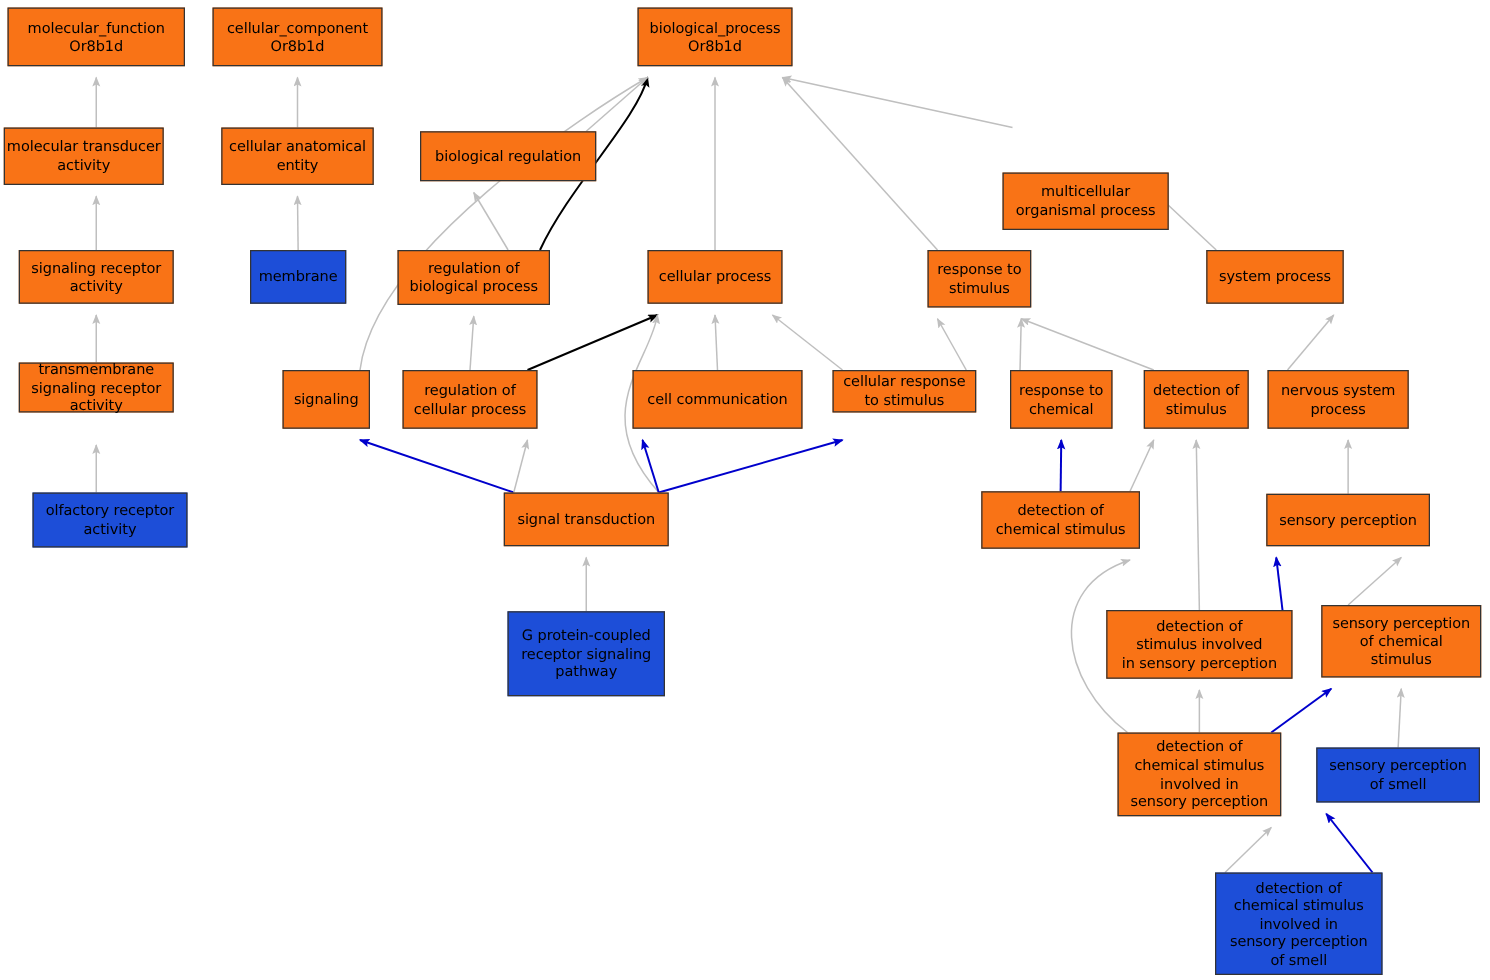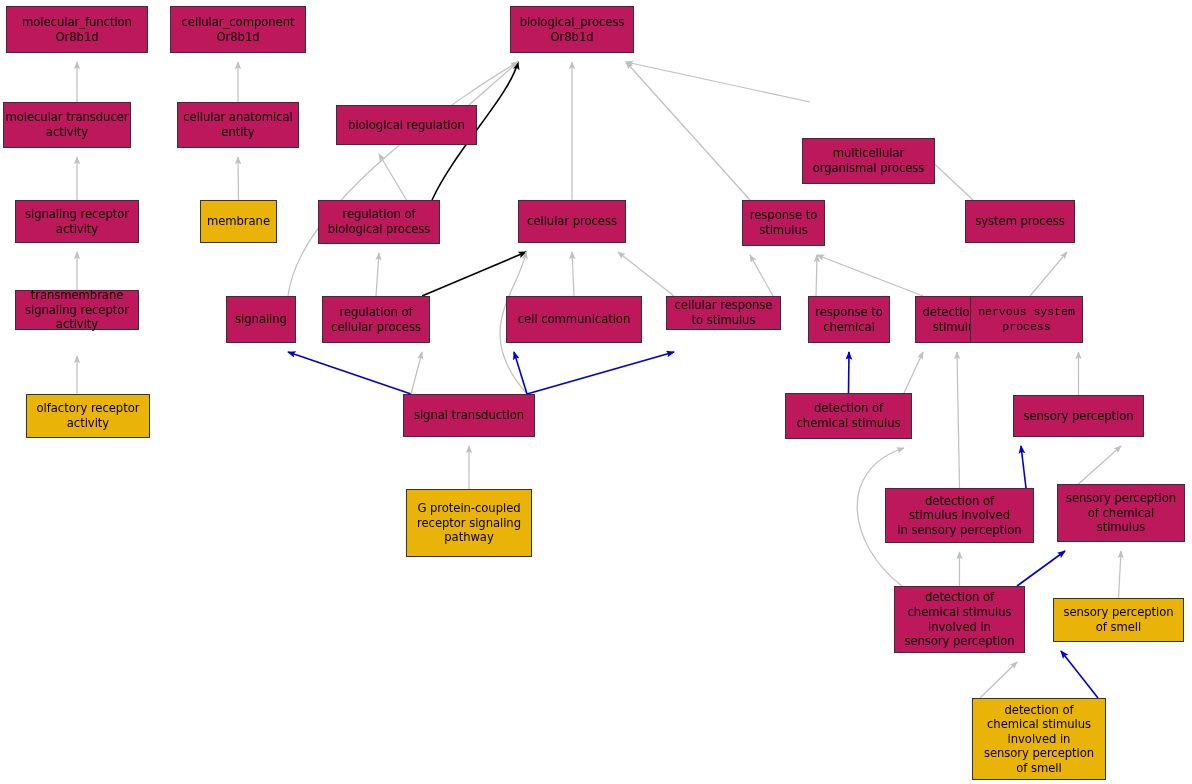--- a/index.html
+++ b/index.html
@@ -8,33 +8,33 @@
     width:1192px;height:784px;
     background:#ffffff;
     font-family:"DejaVu Sans","Liberation Sans",sans-serif;
     overflow:hidden;
   }
   svg#edges{position:absolute;left:0;top:0;width:1192px;height:784px;}
   .node{
     position:absolute;
     box-sizing:border-box;
     border:1.4px solid #333333;
-    background:#be185d;
+    background:#f97316;
     color:#000000;
     display:flex;
     align-items:center;
     justify-content:center;
     text-align:center;
     font-size:11.6px;
     line-height:14.6px;
     white-space:pre-line;
     letter-spacing:-0.05px;
     z-index:3;
   }
-  .node.hl{background:#eab308;}
+  .node.hl{background:#1d4ed8;}
 </style>
 </head>
 <body>
 
 <div id="canvas">
   <svg id="edges">
     <defs>
       <marker id="ah-gray" markerWidth="9" markerHeight="9" refX="7.2" refY="3.2" orient="auto" markerUnits="userSpaceOnUse">
         <path d="M0,0 L8,3.2 L0,6.4 L1.6,3.2 Z" fill="#BFBFBF"></path>
       </marker>
@@ -117,21 +117,21 @@
       <div class="node" style="left: 226px; top: 296px; width: 70px; height: 47px;"><span>signaling</span></div>
       <div class="node" style="left: 322px; top: 296px; width: 108px; height: 47px;"><span>regulation of
 cellular process</span></div>
       <div class="node" style="left: 506px; top: 296px; width: 136px; height: 47px;"><span>cell communication</span></div>
       <div class="node" style="left: 666px; top: 296px; width: 115px; height: 34px;"><span>cellular response
 to stimulus</span></div>
       <div class="node" style="left: 808px; top: 296px; width: 82px; height: 47px;"><span>response to
 chemical</span></div>
       <div class="node" style="left: 915px; top: 296px; width: 84px; height: 47px;"><span>detection of
 stimulus</span></div>
-      <div class="node" style="left: 970px; top: 296px; width: 113px; height: 47px; font-family: Liberation Mono, monospace;"><span>nervous system
+      <div class="node" style="left: 1014px; top: 296px; width: 113px; height: 47px;"><span>nervous system
 process</span></div>
       <div class="node" style="left: 403px; top: 394px; width: 132px; height: 43px;"><span>signal transduction</span></div>
       <div class="node" style="left: 785px; top: 393px; width: 127px; height: 46px;"><span>detection of
 chemical stimulus</span></div>
       <div class="node" style="left: 1013px; top: 395px; width: 131px; height: 42px;"><span>sensory perception</span></div>
       <div class="node hl" style="left: 406px; top: 489px; width: 126px; height: 68px;"><span>G protein-coupled
 receptor signaling
 pathway</span></div>
       <div class="node" style="left: 885px; top: 488px; width: 149px; height: 55px;"><span>detection of
 stimulus involved

